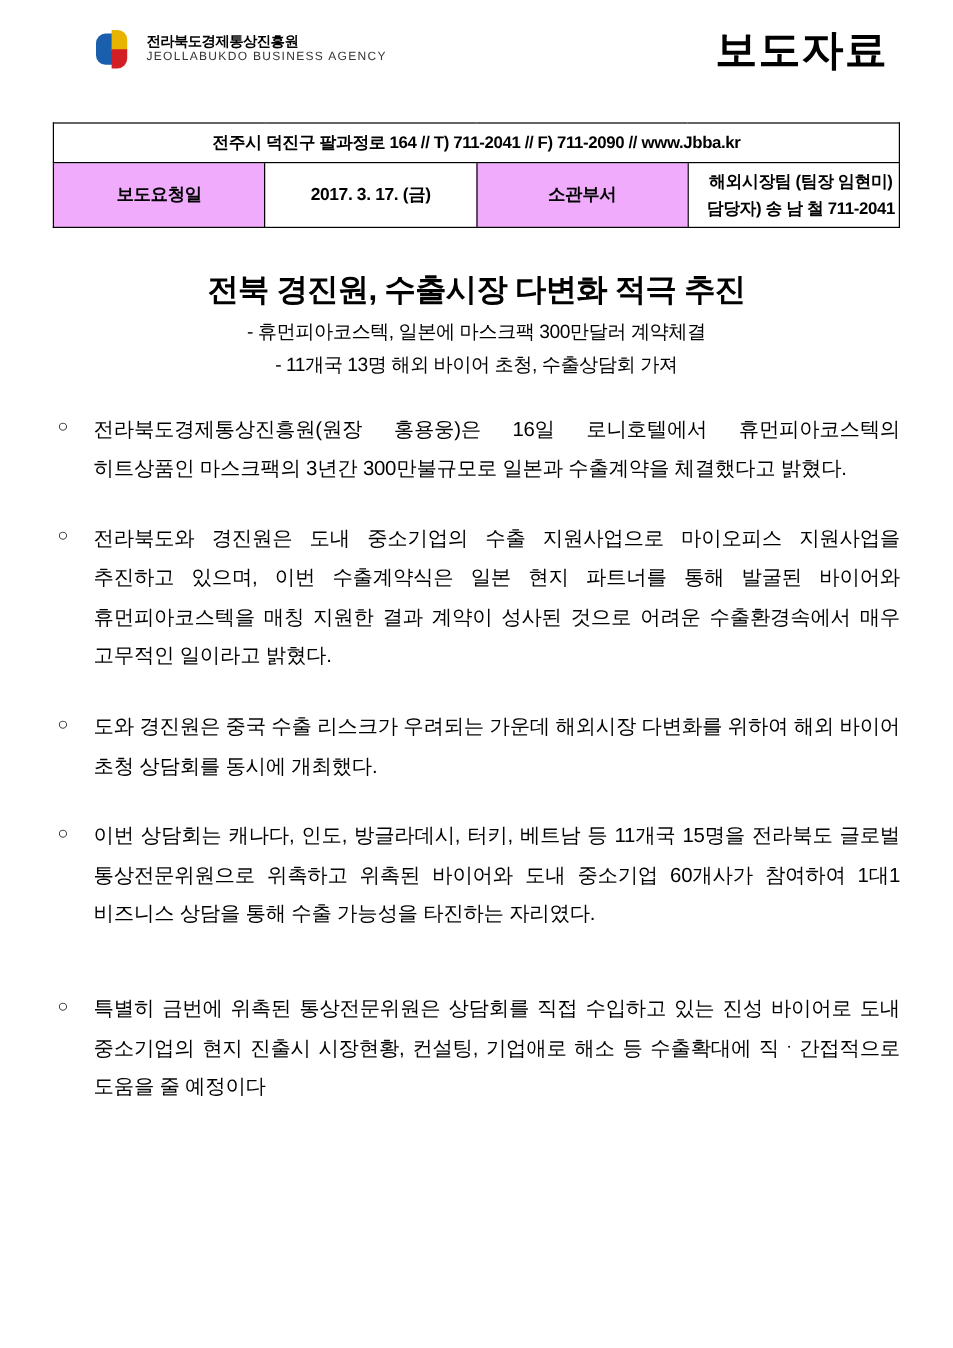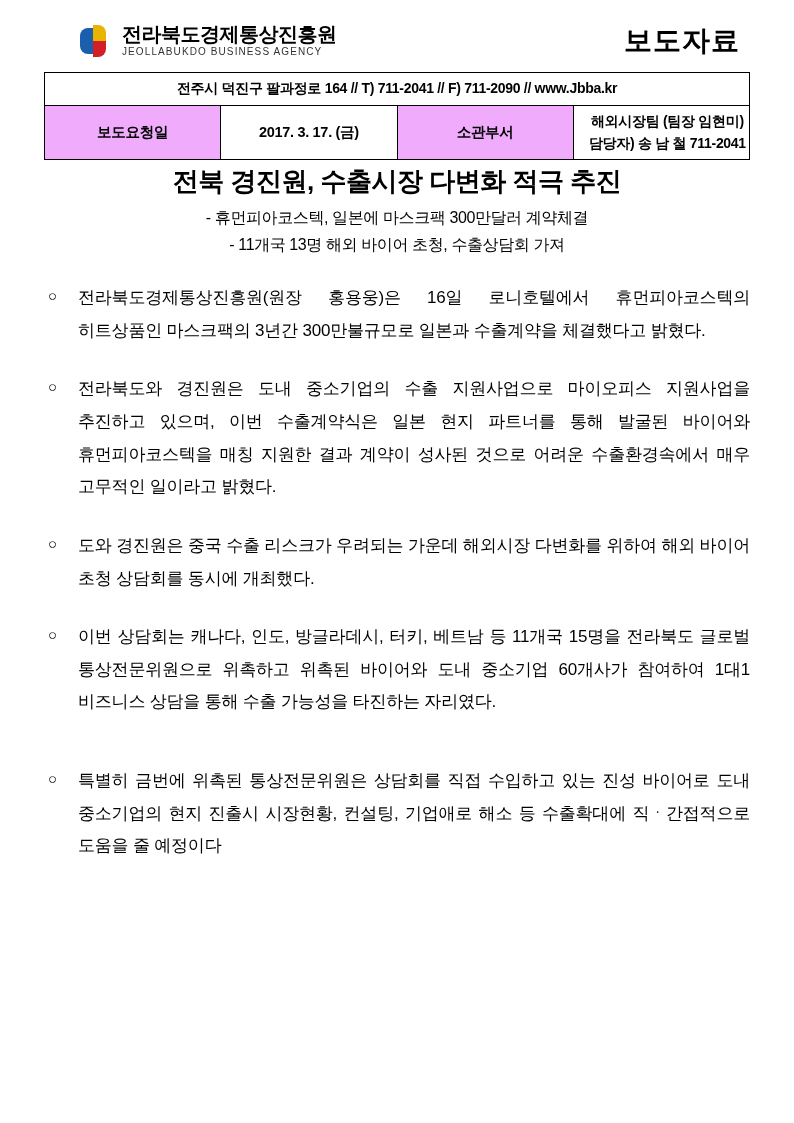--- a/index.html
+++ b/index.html
@@ -60,43 +60,44 @@
     position: absolute;
     left: 13px; top: 16px;
     width: 13px; height: 16px;
     background: #d21f26;
     border-radius: 0 0 8px 0;
   }
   .logo-text {
     line-height: 1.05;
   }
   .logo-text .kr {
-    font-size: 20px;
+    font-size: 12px;
     font-weight: bold;
     letter-spacing: -0.5px;
   }
   .logo-text .en {
     font-size: 10px;
     letter-spacing: 1.1px;
     color: #333;
     margin-top: 2px;
   }
   .doc-type {
-    font-size: 28px;
+    font-size: 35px;
     font-weight: bold;
     letter-spacing: 1px;
     padding-right: 4px;
     white-space: nowrap;
   }
 
   
   .info-table {
     border-collapse: collapse;
     width: 100%;
     table-layout: fixed;
+    margin-top: 30px;
   }
   .info-table td {
     border: 1.5px solid #000;
     text-align: center;
     font-size: 14.5px;
     font-weight: bold;
     padding: 5px 2px;
     letter-spacing: -0.3px;
   }
   .addr-cell {
@@ -116,21 +117,21 @@
     display: block;
     white-space: nowrap;
   }
 
   
   .main-title {
     text-align: center;
     font-size: 26px;
     font-weight: bold;
     letter-spacing: -0.5px;
-    margin-top: 4px;
+    margin-top: 34px;
   }
   .sub-list {
     margin-top: 6px;
     text-align: center;
   }
   .sub-list .sub {
     font-size: 16px;
     letter-spacing: -0.4px;
     line-height: 1.65;
   }

